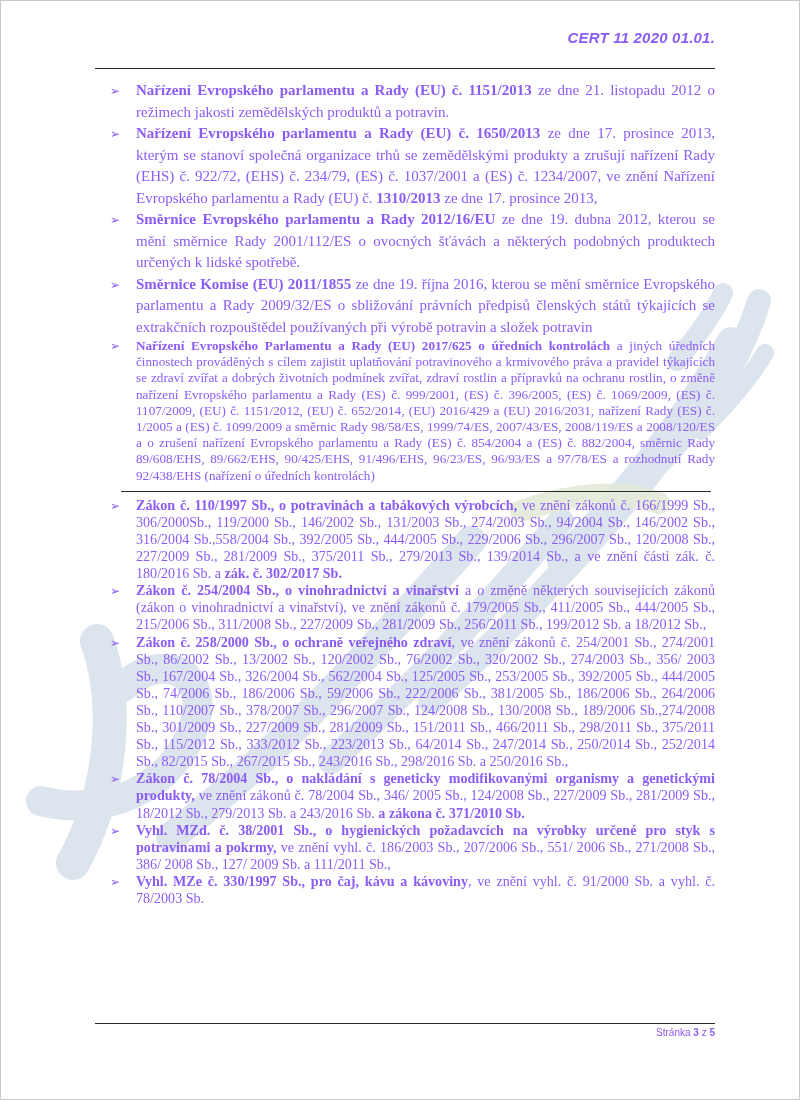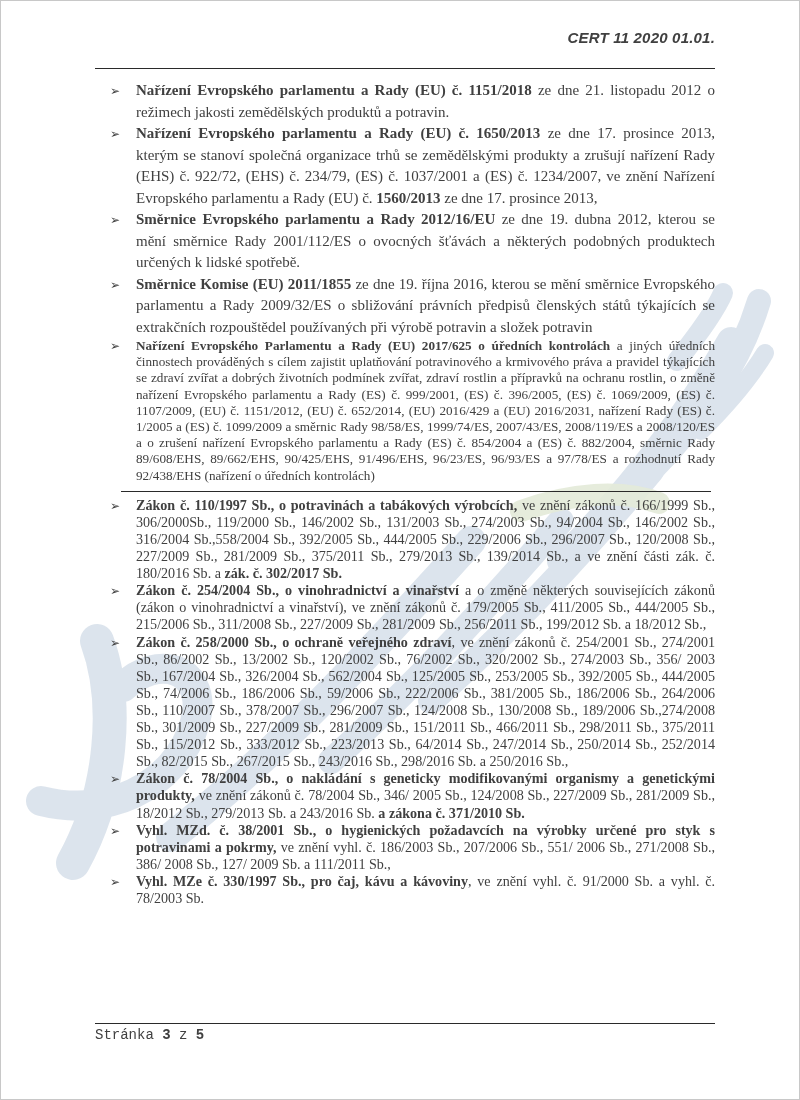--- a/index.html
+++ b/index.html
@@ -4,21 +4,21 @@
 <style>
   html,body{margin:0;padding:0;background:#fff;}
   .page{
     position:relative;
     width:800px;height:1100px;
     background:#ffffff;
     overflow:hidden;
     box-sizing:border-box;
     border:1px solid #c8c8c8;
     font-family:"Liberation Serif","DejaVu Serif",serif;
-    color:#404040;
+    color:#8b5cf6;
   }
   .watermark{
     position:absolute;left:0;top:0;width:800px;height:1100px;
     z-index:0;pointer-events:none;
   }
   .content{
     position:relative;z-index:1;
     margin:0 84px 0 94px; 
   }
   .doc-header{
@@ -49,23 +49,23 @@
   .s1 li.dense{font-size:13.2px;line-height:16.2px;}
   .s1 li.dense .arrow{top:0;}
   .s2 li{font-size:14.1px;line-height:17.1px;}
   .list b{font-weight:bold;}
   .footer{
     position:absolute;left:0;right:0;top:1022px;z-index:1;
     padding:0 84px 0 94px;
   }
   .footer .rule{margin-bottom:3px;}
   .footer-text{
-    text-align:left;
-    font-family:Liberation Mono, monospace;
-    font-size:14px;
+    text-align:right;
+    font-family:Liberation Sans, sans-serif;
+    font-size:10px;
   }
 </style>
 </head>
 <body>
 
 <div class="page">
 
   <svg class="watermark" viewBox="0 0 800 1100" xmlns="http://www.w3.org/2000/svg">
     <g fill="none" stroke="#d7e0ea" stroke-linecap="round" opacity="0.85">
 
@@ -88,25 +88,25 @@
 
   <div class="content">
 
     <div class="doc-header">CERT 11 2020 01.01.</div>
 
     <hr class="rule rule-top">
 
     <ul class="list s1">
       <li>
         <span class="arrow">➢</span>
-        <span><b>Nařízení Evropského parlamentu a Rady (EU) č. 1151/2018</b> ze dne 21. listopadu 2012 o režimech jakosti zemědělských produktů a potravin.</span>
+        <span><b>Nařízení Evropského parlamentu a Rady (EU) č. 1151/2013</b> ze dne 21. listopadu 2012 o režimech jakosti zemědělských produktů a potravin.</span>
       </li>
       <li>
         <span class="arrow">➢</span>
-        <span><b>Nařízení Evropského parlamentu a Rady (EU) č. 1650/2013</b> ze dne 17. prosince 2013, kterým se stanoví společná organizace trhů se zemědělskými produkty a zrušují nařízení Rady (EHS) č. 922/72, (EHS) č. 234/79, (ES) č. 1037/2001 a (ES) č. 1234/2007, ve znění Nařízení Evropského parlamentu a Rady (EU) č. <b>1560/2013</b> ze dne 17. prosince 2013,</span>
+        <span><b>Nařízení Evropského parlamentu a Rady (EU) č. 1650/2013</b> ze dne 17. prosince 2013, kterým se stanoví společná organizace trhů se zemědělskými produkty a zrušují nařízení Rady (EHS) č. 922/72, (EHS) č. 234/79, (ES) č. 1037/2001 a (ES) č. 1234/2007, ve znění Nařízení Evropského parlamentu a Rady (EU) č. <b>1310/2013</b> ze dne 17. prosince 2013,</span>
       </li>
       <li>
         <span class="arrow">➢</span>
         <span><b>Směrnice Evropského parlamentu a Rady 2012/16/EU</b> ze dne 19. dubna 2012, kterou se mění směrnice Rady 2001/112/ES o ovocných šťávách a některých podobných produktech určených k lidské spotřebě.</span>
       </li>
       <li>
         <span class="arrow">➢</span>
         <span><b>Směrnice Komise (EU) 2011/1855</b> ze dne 19. října 2016, kterou se mění směrnice Evropského parlamentu a Rady 2009/32/ES o sbližování právních předpisů členských států týkajících se extrakčních rozpouštědel používaných při výrobě potravin a složek potravin</span>
       </li>
       <li class="dense">

